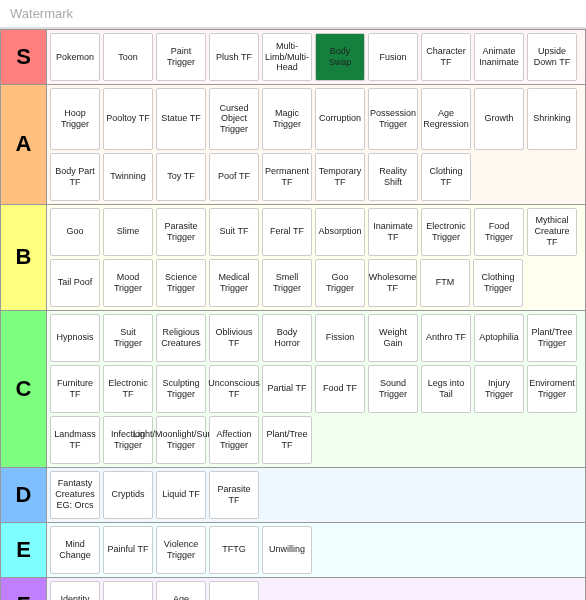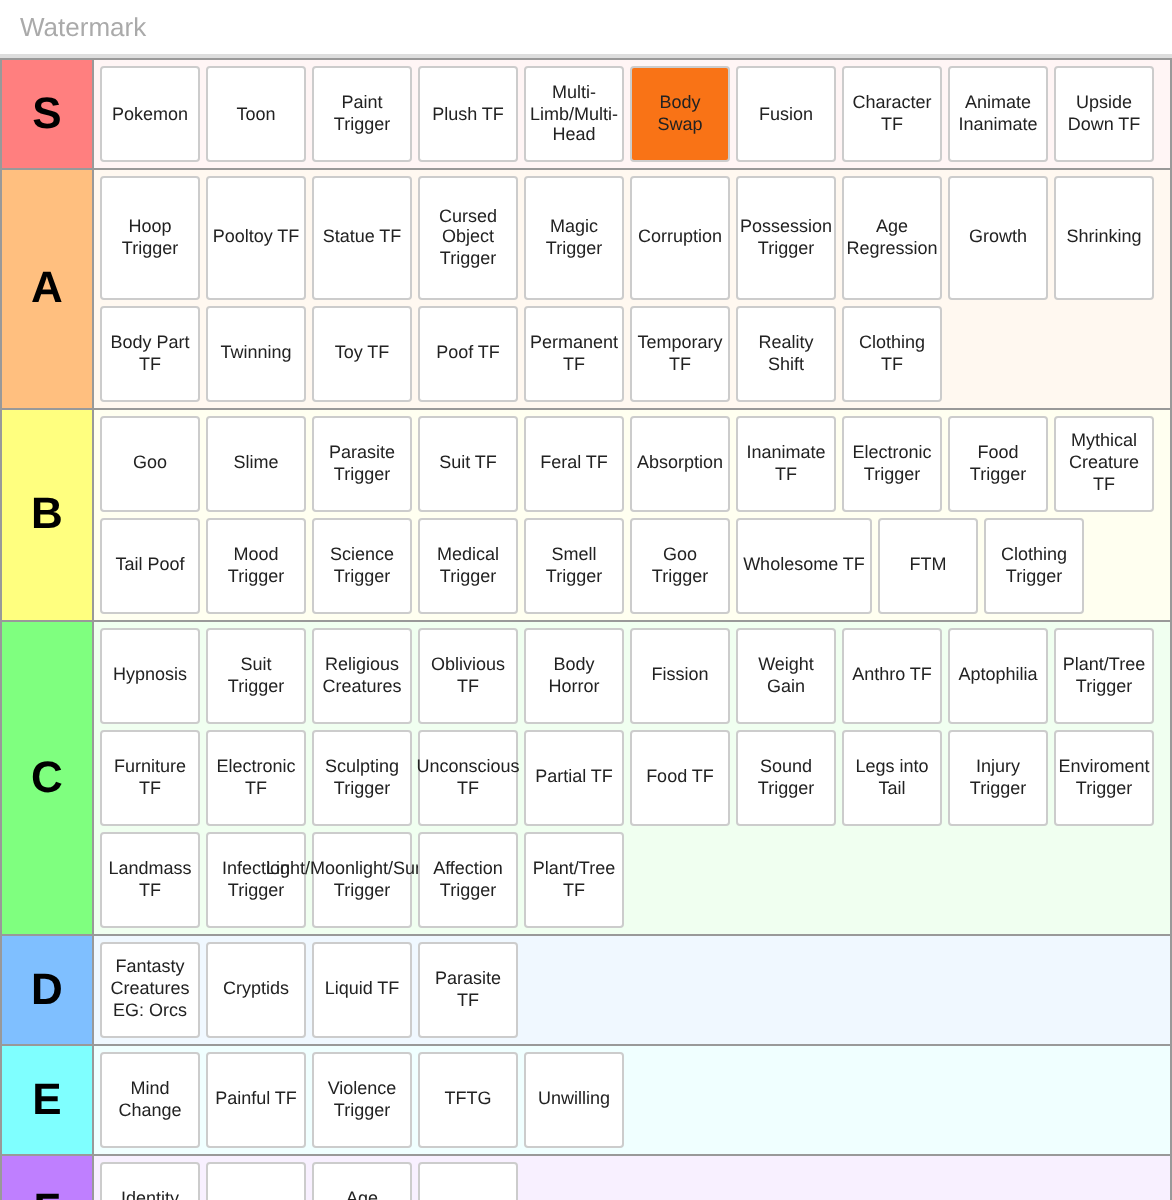--- a/index.html
+++ b/index.html
@@ -24,21 +24,21 @@
   <tbody id="tier-body">
       <tr style="border: 1px solid rgb(153, 153, 153);">
         <td style="background: rgb(255, 127, 127); text-align: center; font-weight: bold; font-size: 22px; width: 46px; min-width: 46px; vertical-align: middle; border: 1px solid rgb(153, 153, 153);">S</td>
         <td style="background: rgb(255, 245, 245); padding: 3px; border: 1px solid rgb(153, 153, 153);">
           <div style="display: flex; flex-wrap: wrap; gap: 3px;">
             <div style="width: 50px; min-height: 48px; border: 1px solid rgb(204, 204, 204); background: rgb(255, 255, 255); font-size: 9px; text-align: center; display: flex; align-items: center; justify-content: center; padding: 2px; line-height: 1.2; color: rgb(34, 34, 34); border-radius: 2px;">Pokemon</div>
             <div style="width: 50px; min-height: 48px; border: 1px solid rgb(204, 204, 204); background: rgb(255, 255, 255); font-size: 9px; text-align: center; display: flex; align-items: center; justify-content: center; padding: 2px; line-height: 1.2; color: rgb(34, 34, 34); border-radius: 2px;">Toon</div>
             <div style="width: 50px; min-height: 48px; border: 1px solid rgb(204, 204, 204); background: rgb(255, 255, 255); font-size: 9px; text-align: center; display: flex; align-items: center; justify-content: center; padding: 2px; line-height: 1.2; color: rgb(34, 34, 34); border-radius: 2px;">Paint Trigger</div>
             <div style="width: 50px; min-height: 48px; border: 1px solid rgb(204, 204, 204); background: rgb(255, 255, 255); font-size: 9px; text-align: center; display: flex; align-items: center; justify-content: center; padding: 2px; line-height: 1.2; color: rgb(34, 34, 34); border-radius: 2px;">Plush TF</div>
             <div style="width: 50px; min-height: 48px; border: 1px solid rgb(204, 204, 204); background: rgb(255, 255, 255); font-size: 9px; text-align: center; display: flex; align-items: center; justify-content: center; padding: 2px; line-height: 1.2; color: rgb(34, 34, 34); border-radius: 2px;">Multi-Limb/Multi-Head</div>
-            <div style="width: 50px; min-height: 48px; border: 1px solid rgb(204, 204, 204); background: #f97316; font-size: 9px; text-align: center; display: flex; align-items: center; justify-content: center; padding: 2px; line-height: 1.2; color: rgb(34, 34, 34); border-radius: 2px;">Body Swap</div>
+            <div style="width: 50px; min-height: 48px; border: 1px solid rgb(204, 204, 204); background: #15803d; font-size: 9px; text-align: center; display: flex; align-items: center; justify-content: center; padding: 2px; line-height: 1.2; color: rgb(34, 34, 34); border-radius: 2px;">Body Swap</div>
             <div style="width: 50px; min-height: 48px; border: 1px solid rgb(204, 204, 204); background: rgb(255, 255, 255); font-size: 9px; text-align: center; display: flex; align-items: center; justify-content: center; padding: 2px; line-height: 1.2; color: rgb(34, 34, 34); border-radius: 2px;">Fusion</div>
             <div style="width: 50px; min-height: 48px; border: 1px solid rgb(204, 204, 204); background: rgb(255, 255, 255); font-size: 9px; text-align: center; display: flex; align-items: center; justify-content: center; padding: 2px; line-height: 1.2; color: rgb(34, 34, 34); border-radius: 2px;">Character TF</div>
             <div style="width: 50px; min-height: 48px; border: 1px solid rgb(204, 204, 204); background: rgb(255, 255, 255); font-size: 9px; text-align: center; display: flex; align-items: center; justify-content: center; padding: 2px; line-height: 1.2; color: rgb(34, 34, 34); border-radius: 2px;">Animate Inanimate</div>
             <div style="width: 50px; min-height: 48px; border: 1px solid rgb(204, 204, 204); background: rgb(255, 255, 255); font-size: 9px; text-align: center; display: flex; align-items: center; justify-content: center; padding: 2px; line-height: 1.2; color: rgb(34, 34, 34); border-radius: 2px;">Upside Down TF</div>
           </div>
         </td>
       </tr>
       <tr style="border: 1px solid rgb(153, 153, 153);">
         <td style="background: rgb(255, 191, 127); text-align: center; font-weight: bold; font-size: 22px; width: 46px; min-width: 46px; vertical-align: middle; border: 1px solid rgb(153, 153, 153);">A</td>
         <td style="background: rgb(255, 248, 240); padding: 3px; border: 1px solid rgb(153, 153, 153);">
@@ -77,21 +77,21 @@
             <div style="width: 50px; min-height: 48px; border: 1px solid rgb(204, 204, 204); background: rgb(255, 255, 255); font-size: 9px; text-align: center; display: flex; align-items: center; justify-content: center; padding: 2px; line-height: 1.2; color: rgb(34, 34, 34); border-radius: 2px;">Inanimate TF</div>
             <div style="width: 50px; min-height: 48px; border: 1px solid rgb(204, 204, 204); background: rgb(255, 255, 255); font-size: 9px; text-align: center; display: flex; align-items: center; justify-content: center; padding: 2px; line-height: 1.2; color: rgb(34, 34, 34); border-radius: 2px;">Electronic Trigger</div>
             <div style="width: 50px; min-height: 48px; border: 1px solid rgb(204, 204, 204); background: rgb(255, 255, 255); font-size: 9px; text-align: center; display: flex; align-items: center; justify-content: center; padding: 2px; line-height: 1.2; color: rgb(34, 34, 34); border-radius: 2px;">Food Trigger</div>
             <div style="width: 50px; min-height: 48px; border: 1px solid rgb(204, 204, 204); background: rgb(255, 255, 255); font-size: 9px; text-align: center; display: flex; align-items: center; justify-content: center; padding: 2px; line-height: 1.2; color: rgb(34, 34, 34); border-radius: 2px;">Mythical Creature TF</div>
             <div style="width: 50px; min-height: 48px; border: 1px solid rgb(204, 204, 204); background: rgb(255, 255, 255); font-size: 9px; text-align: center; display: flex; align-items: center; justify-content: center; padding: 2px; line-height: 1.2; color: rgb(34, 34, 34); border-radius: 2px;">Tail Poof</div>
             <div style="width: 50px; min-height: 48px; border: 1px solid rgb(204, 204, 204); background: rgb(255, 255, 255); font-size: 9px; text-align: center; display: flex; align-items: center; justify-content: center; padding: 2px; line-height: 1.2; color: rgb(34, 34, 34); border-radius: 2px;">Mood Trigger</div>
             <div style="width: 50px; min-height: 48px; border: 1px solid rgb(204, 204, 204); background: rgb(255, 255, 255); font-size: 9px; text-align: center; display: flex; align-items: center; justify-content: center; padding: 2px; line-height: 1.2; color: rgb(34, 34, 34); border-radius: 2px;">Science Trigger</div>
             <div style="width: 50px; min-height: 48px; border: 1px solid rgb(204, 204, 204); background: rgb(255, 255, 255); font-size: 9px; text-align: center; display: flex; align-items: center; justify-content: center; padding: 2px; line-height: 1.2; color: rgb(34, 34, 34); border-radius: 2px;">Medical Trigger</div>
             <div style="width: 50px; min-height: 48px; border: 1px solid rgb(204, 204, 204); background: rgb(255, 255, 255); font-size: 9px; text-align: center; display: flex; align-items: center; justify-content: center; padding: 2px; line-height: 1.2; color: rgb(34, 34, 34); border-radius: 2px;">Smell Trigger</div>
             <div style="width: 50px; min-height: 48px; border: 1px solid rgb(204, 204, 204); background: rgb(255, 255, 255); font-size: 9px; text-align: center; display: flex; align-items: center; justify-content: center; padding: 2px; line-height: 1.2; color: rgb(34, 34, 34); border-radius: 2px;">Goo Trigger</div>
-            <div style="width: 68px; min-height: 48px; border: 1px solid rgb(204, 204, 204); background: rgb(255, 255, 255); font-size: 9px; text-align: center; display: flex; align-items: center; justify-content: center; padding: 2px; line-height: 1.2; color: rgb(34, 34, 34); border-radius: 2px;">Wholesome TF</div>
+            <div style="width: 49px; min-height: 48px; border: 1px solid rgb(204, 204, 204); background: rgb(255, 255, 255); font-size: 9px; text-align: center; display: flex; align-items: center; justify-content: center; padding: 2px; line-height: 1.2; color: rgb(34, 34, 34); border-radius: 2px;">Wholesome TF</div>
             <div style="width: 50px; min-height: 48px; border: 1px solid rgb(204, 204, 204); background: rgb(255, 255, 255); font-size: 9px; text-align: center; display: flex; align-items: center; justify-content: center; padding: 2px; line-height: 1.2; color: rgb(34, 34, 34); border-radius: 2px;">FTM</div>
             <div style="width: 50px; min-height: 48px; border: 1px solid rgb(204, 204, 204); background: rgb(255, 255, 255); font-size: 9px; text-align: center; display: flex; align-items: center; justify-content: center; padding: 2px; line-height: 1.2; color: rgb(34, 34, 34); border-radius: 2px;">Clothing Trigger</div>
           </div>
         </td>
       </tr>
       <tr style="border: 1px solid rgb(153, 153, 153);">
         <td style="background: rgb(127, 255, 127); text-align: center; font-weight: bold; font-size: 22px; width: 46px; min-width: 46px; vertical-align: middle; border: 1px solid rgb(153, 153, 153);">C</td>
         <td style="background: rgb(240, 255, 240); padding: 3px; border: 1px solid rgb(153, 153, 153);">
           <div style="display: flex; flex-wrap: wrap; gap: 3px;">
             <div style="width: 50px; min-height: 48px; border: 1px solid rgb(204, 204, 204); background: rgb(255, 255, 255); font-size: 9px; text-align: center; display: flex; align-items: center; justify-content: center; padding: 2px; line-height: 1.2; color: rgb(34, 34, 34); border-radius: 2px;">Hypnosis</div>

